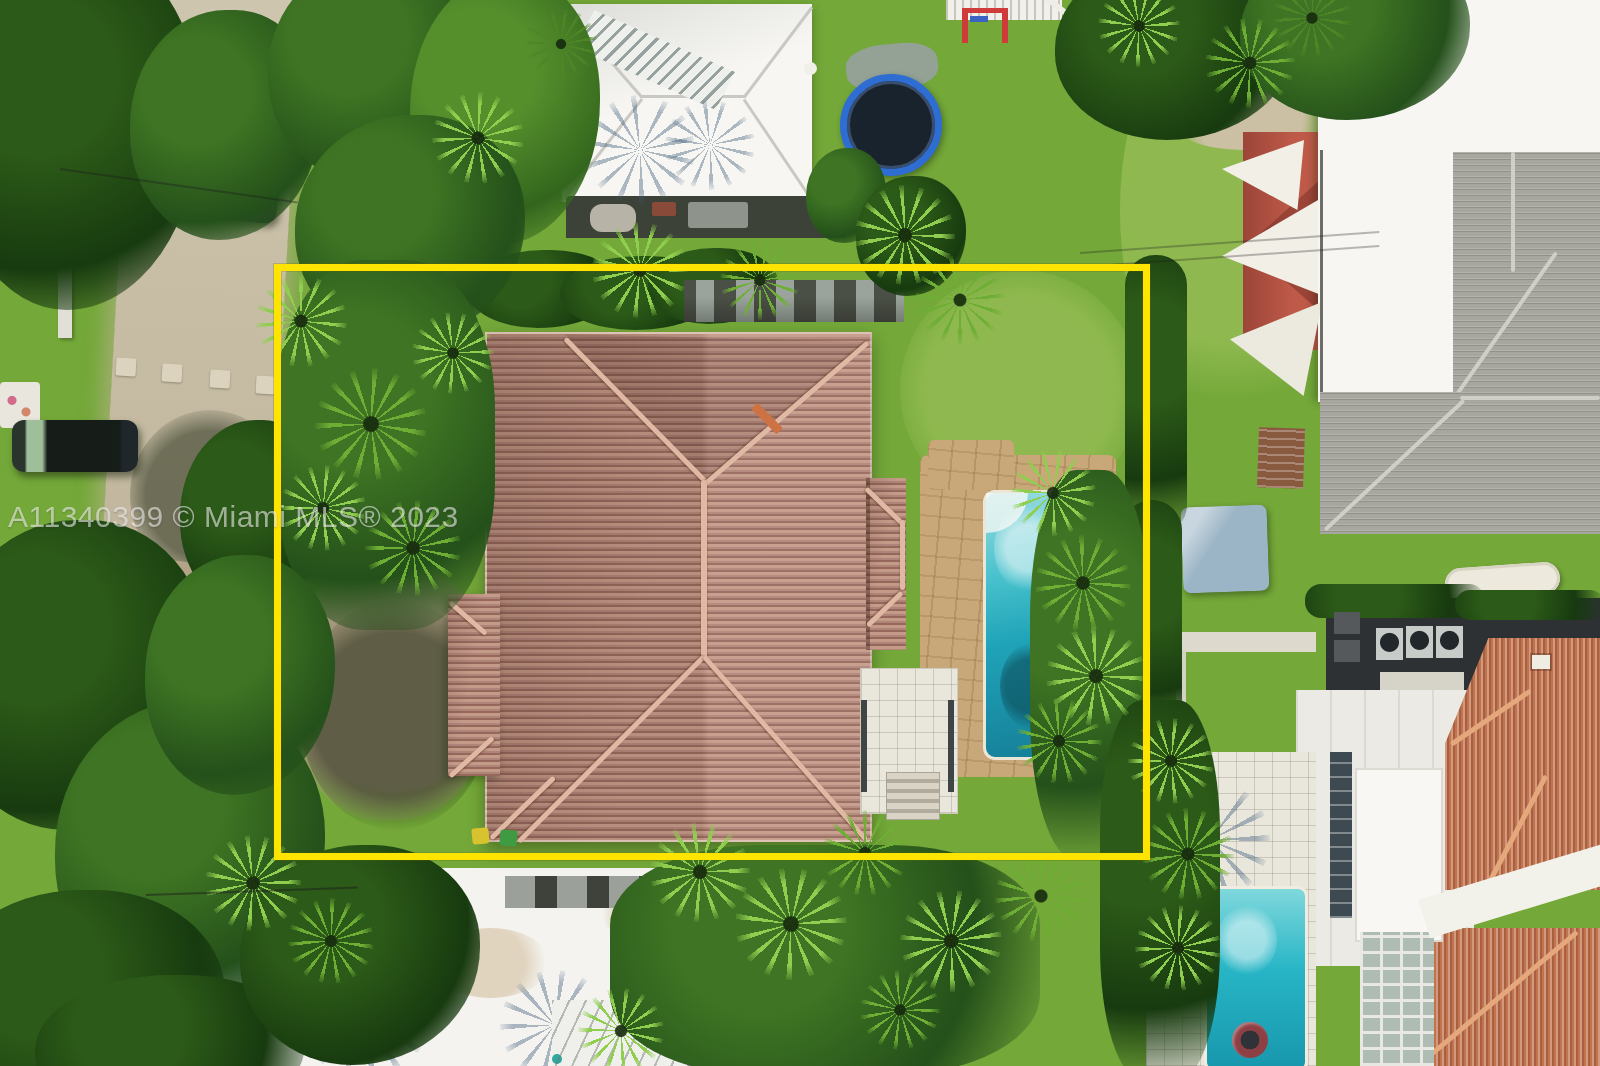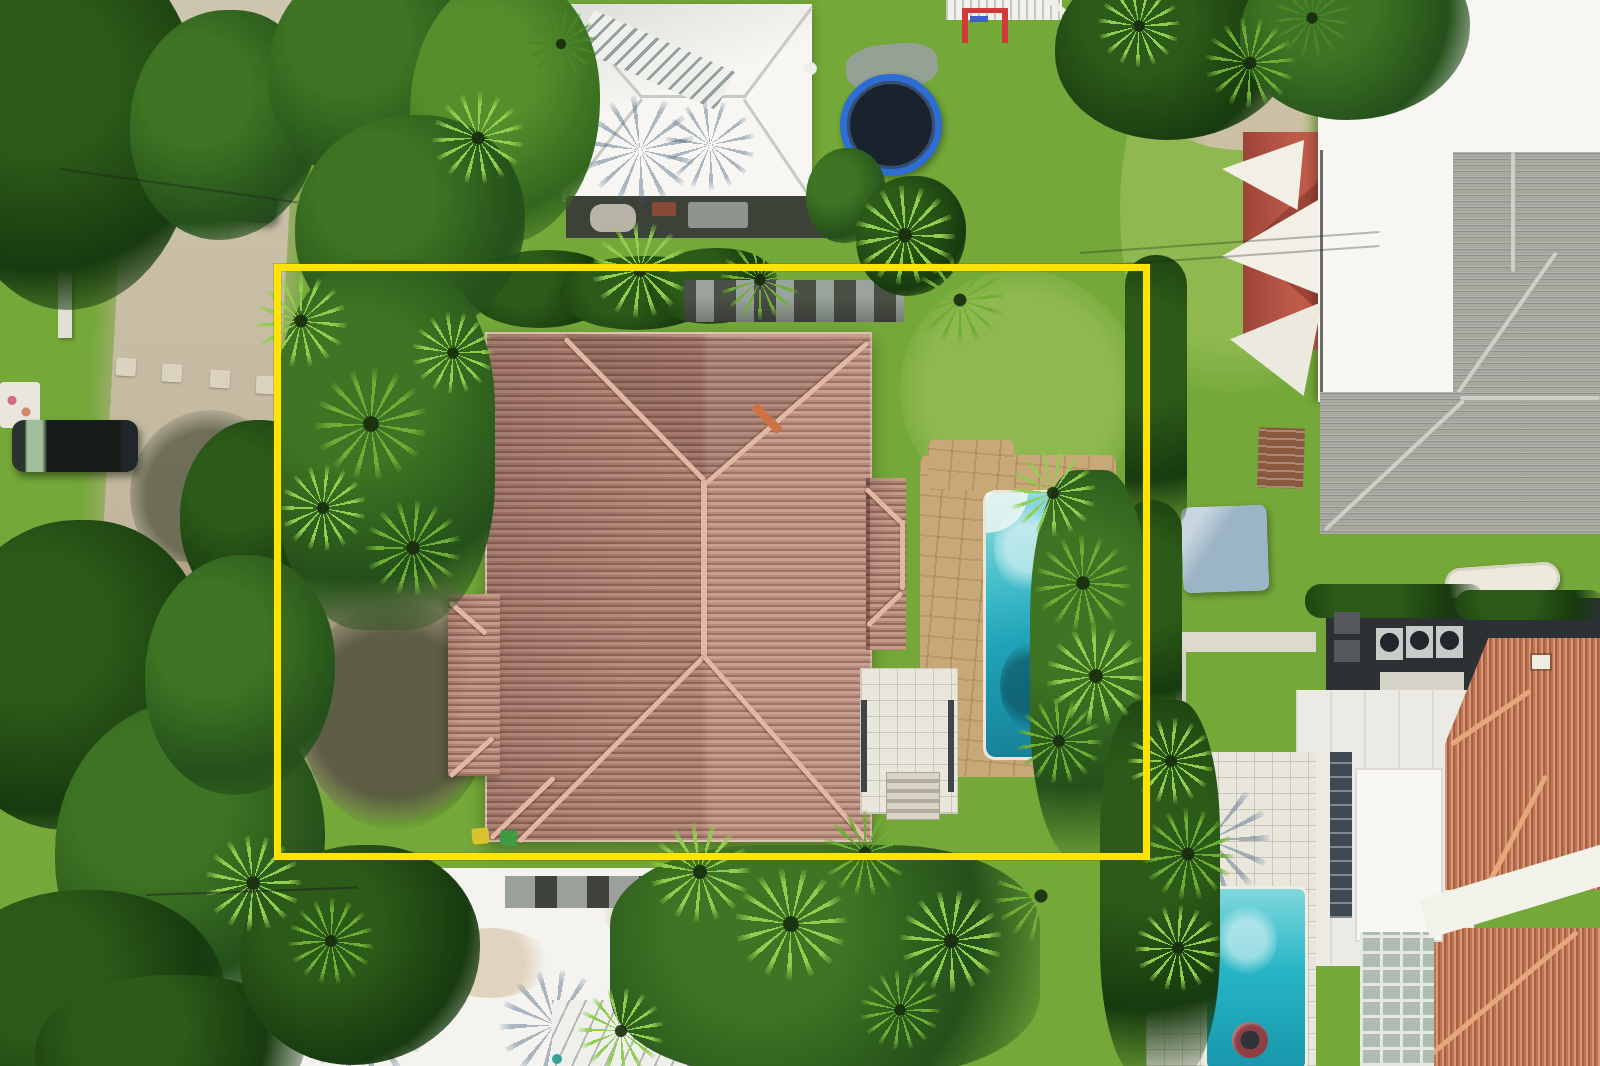--- a/index.html
+++ b/index.html
@@ -346,14 +346,17 @@
   <div class="palm z5" style="left:1205px;top:18px;width:90px;height:90px;--a:74deg;"></div>
   <div class="palm dark z5" style="left:1272px;top:-22px;width:80px;height:80px;--a:38deg;"></div>
 
   <div class="wire" style="left:146px;top:894px;width:212px;transform:rotate(-2deg);"></div>
   <div class="wire" style="left:60px;top:168px;width:240px;transform:rotate(8deg);background:rgba(30,30,30,.38);"></div>
   <div class="wire" style="left:1080px;top:252px;width:300px;transform:rotate(-4deg);background:rgba(30,30,30,.3);"></div>
   <div class="wire" style="left:1080px;top:266px;width:300px;transform:rotate(-4deg);background:rgba(30,30,30,.3);"></div>
 
   <div class="boundary" style="left:274px;top:264px;width:862px;height:582px;" title="tile-roof house with pool and yard outlined in yellow"></div>
 
+  <div class="watermark" style="left:8px;top:500px;">
+    <span>A11340399 © Miami MLS® 2023</span>
+  </div>
 
 </div>
 
 </body></html>

